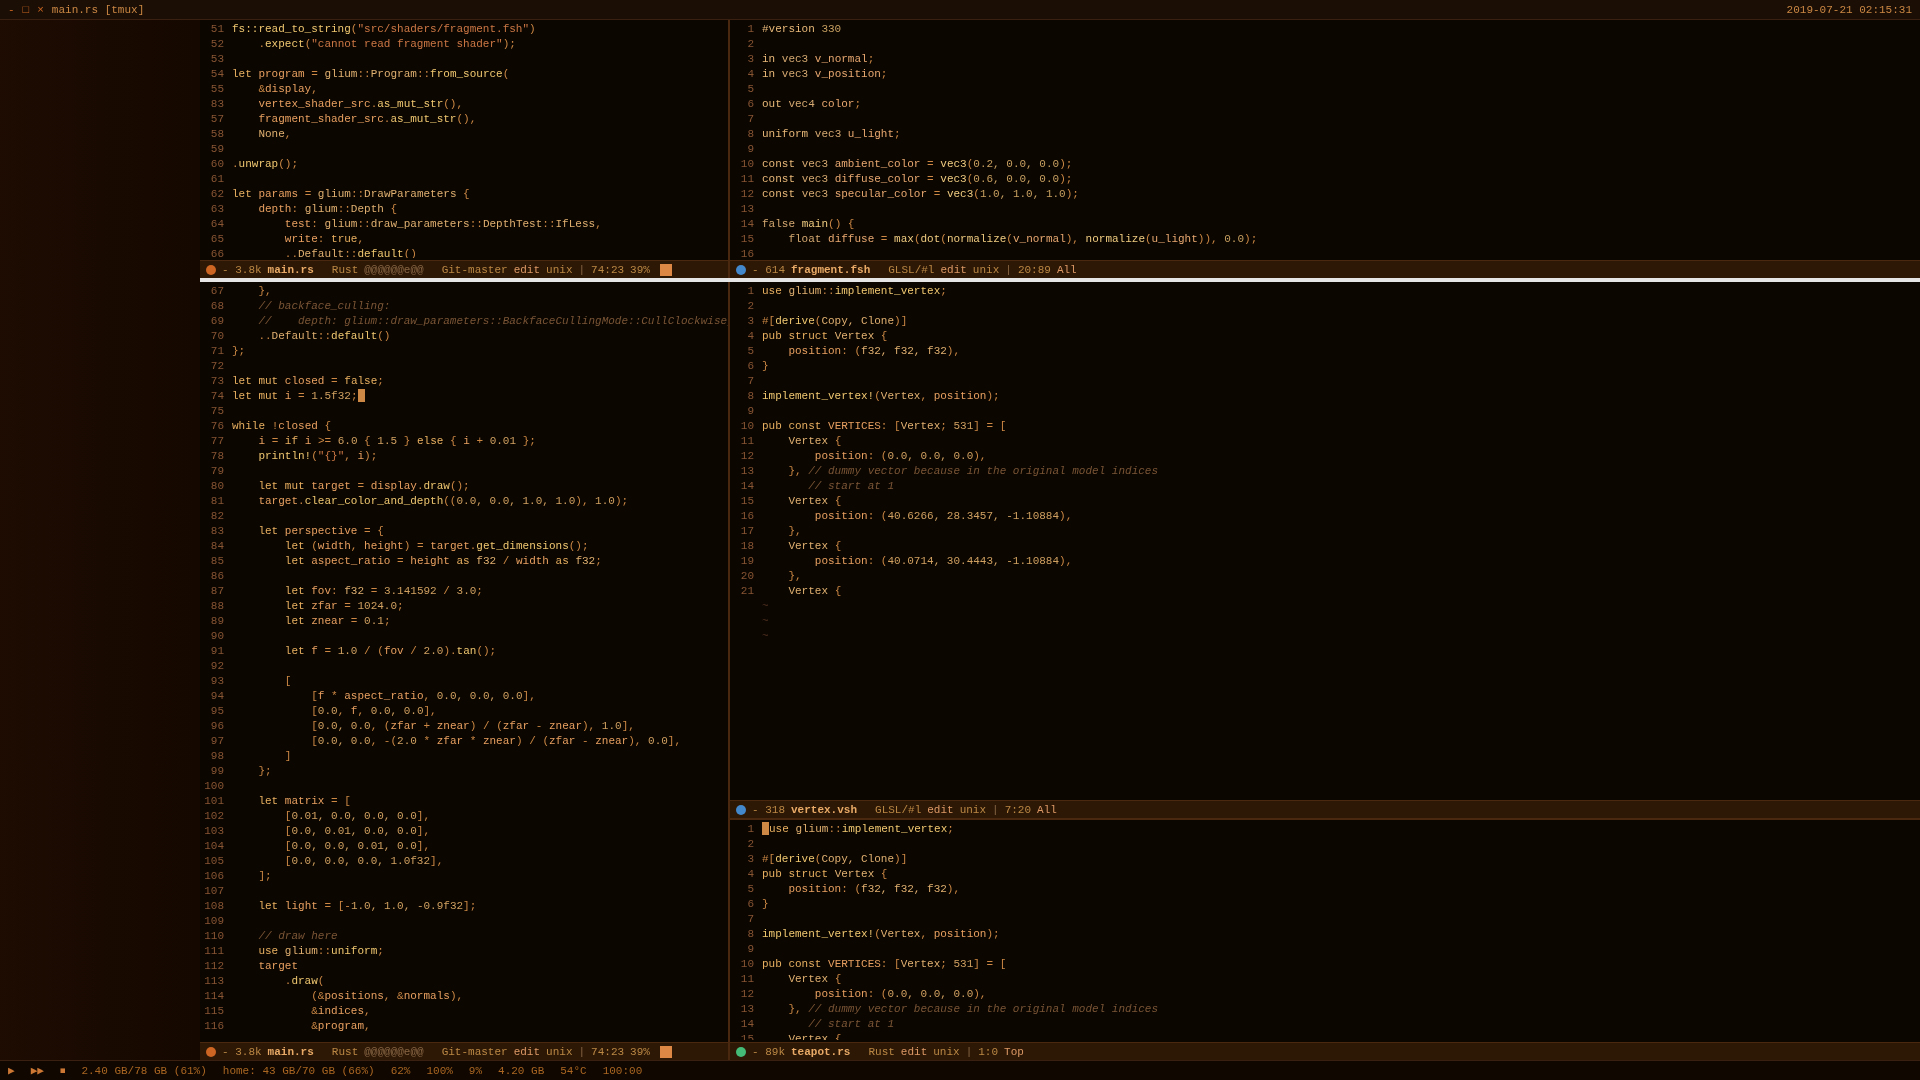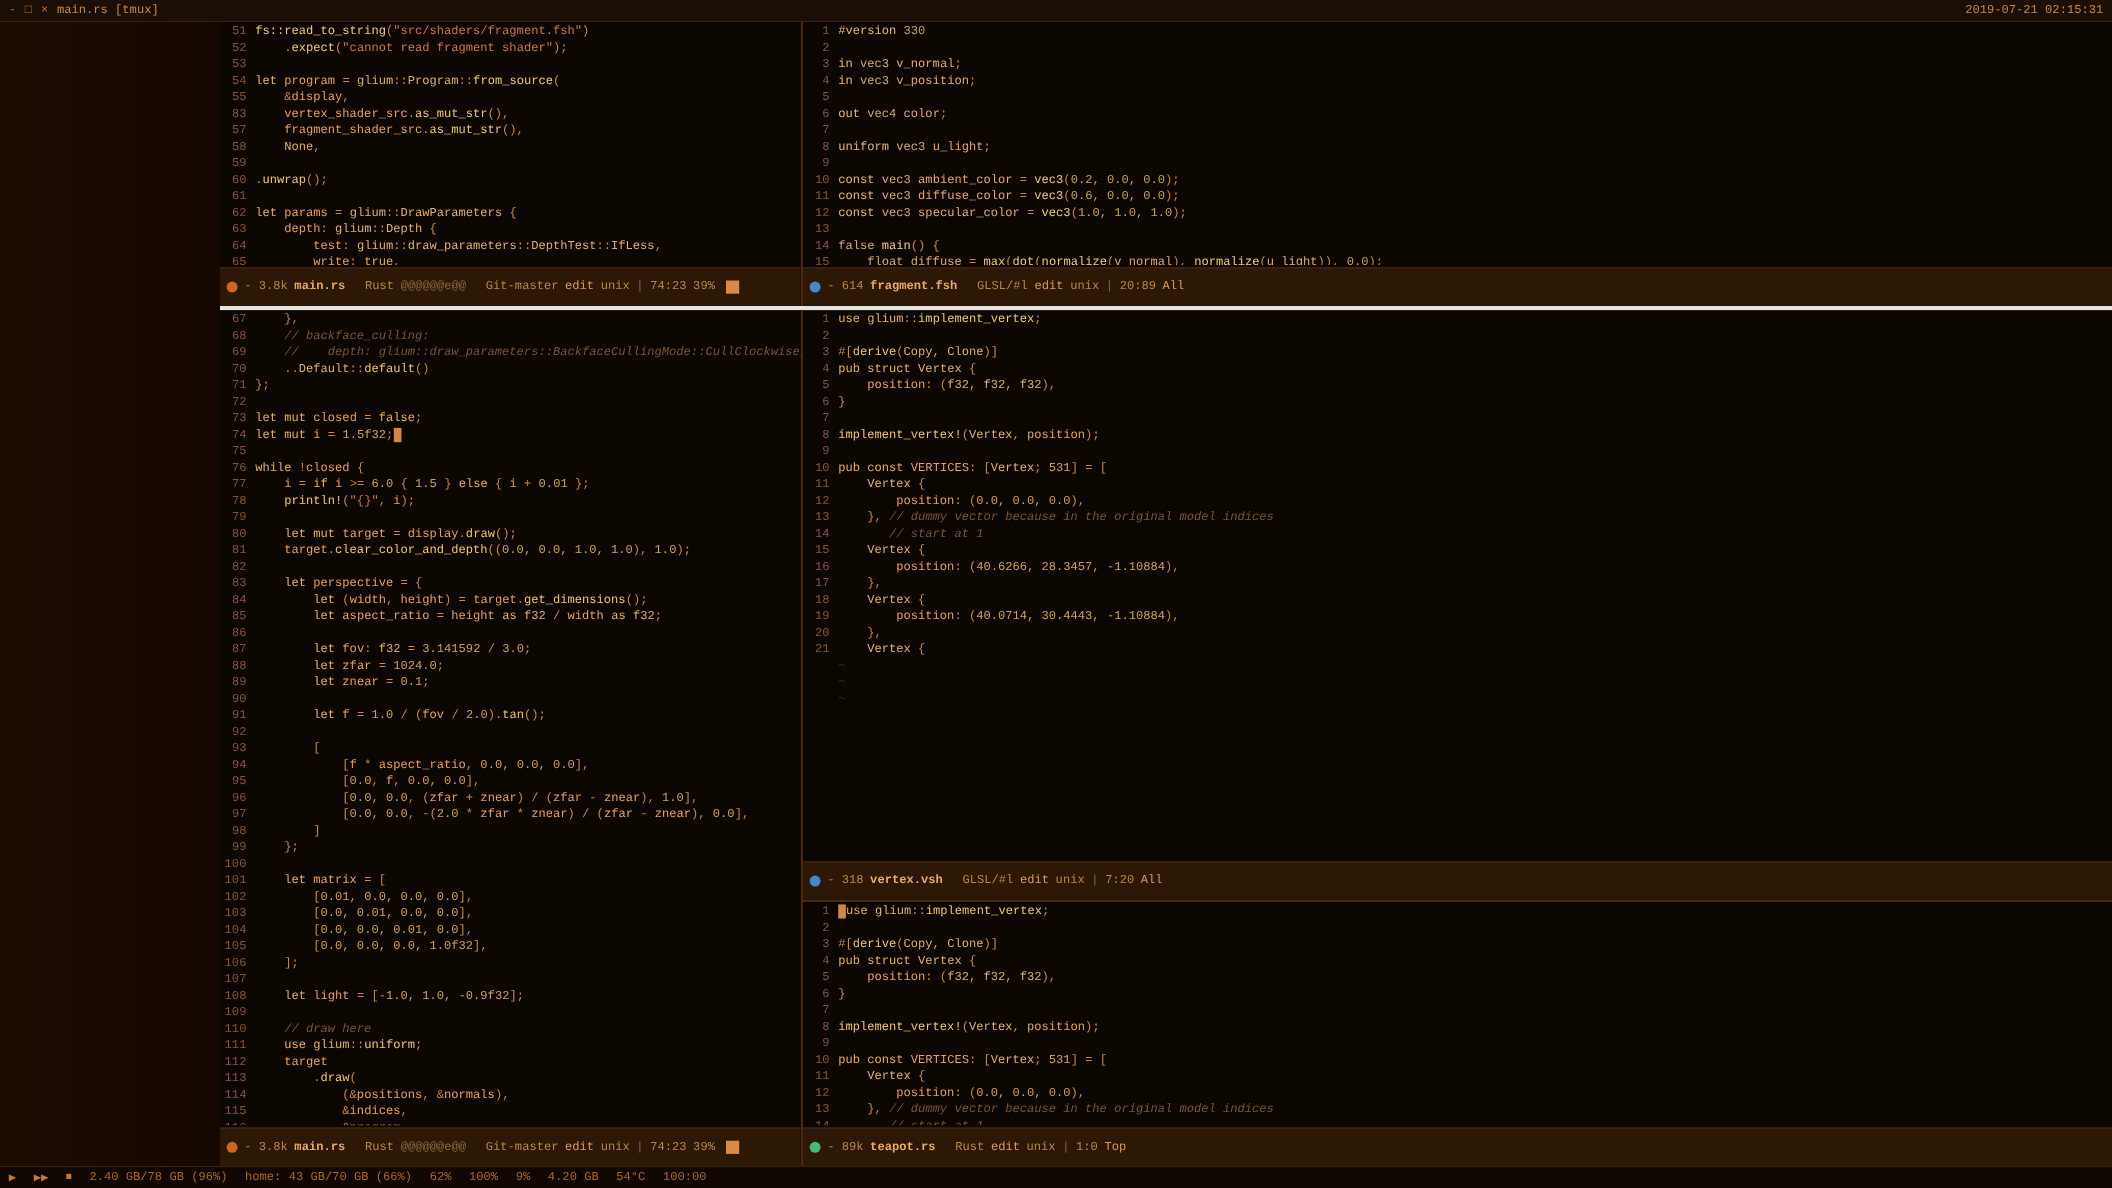--- a/index.html
+++ b/index.html
@@ -149,21 +149,21 @@
       background: rgba(12, 6, 0, 0.88);
       overflow: hidden;
     }
 
     .code-scroll {
       flex: 1;
       overflow: hidden;
     }
 
     .statusbar {
-      height: 35px;
+      height: 18px;
       background: #2d1806;
       display: flex;
       align-items: center;
       padding: 0 6px;
       gap: 6px;
       font-size: 11px;
       color: #cc8844;
       border-top: 1px solid #4a2810;
       flex-shrink: 0;
     }
@@ -796,21 +796,21 @@
         </div>
       </div>
     </div>
   </div>
 </div>
 
 <div class="window-statusbar">
   <span style="color:#cc7733;">▶</span>
   <span style="color:#cc7733;">▶▶</span>
   <span style="color:#cc7733;">⏹</span>
-  <span style="color:#aa6622;">2.40 GB/78 GB (96%)</span>
+  <span style="color:#aa6622;">2.40 GB/78 GB (61%)</span>
   <span style="color:#aa6622;">home: 43 GB/70 GB (66%)</span>
   <span style="color:#aa6622;">62%</span>
   <span style="color:#aa6622;">100%</span>
   <span style="color:#aa6622;">9%</span>
   <span style="color:#aa6622;">4.20 GB</span>
   <span style="color:#aa6622;">54°C</span>
   <span style="color:#aa6622;">100:00</span>
 </div>
 
 </body></html>

